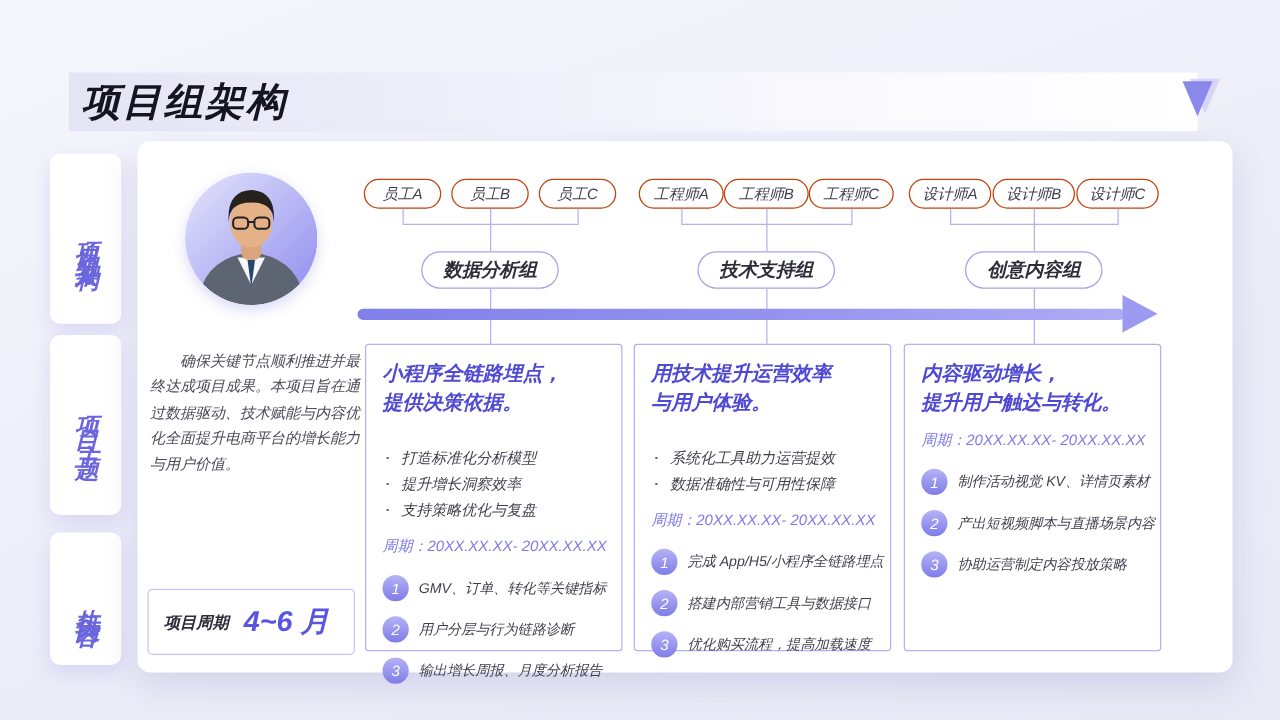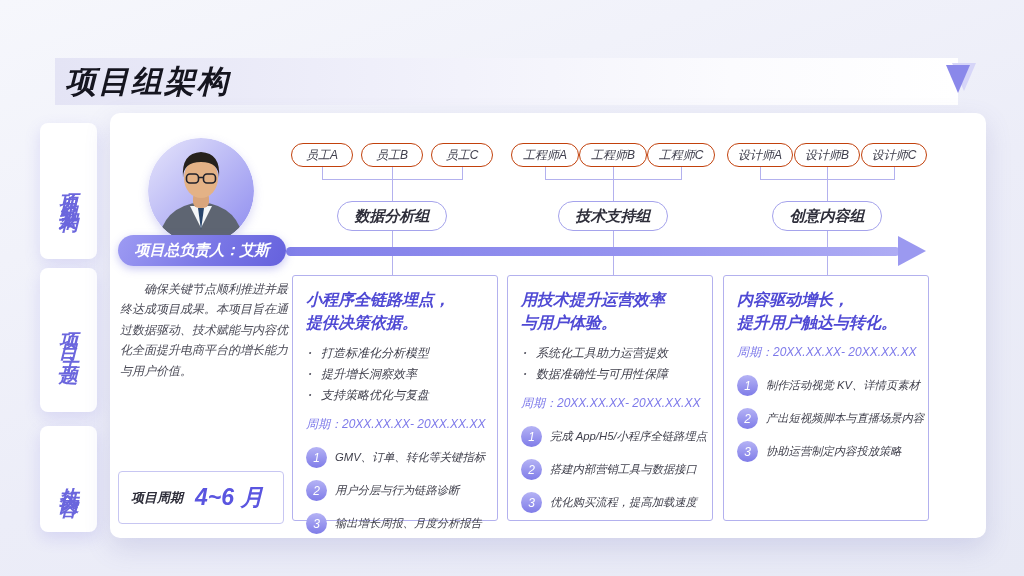--- a/index.html
+++ b/index.html
@@ -80,21 +80,21 @@
     background:#fff; display:flex; align-items:center; padding:0 12px; gap:12px;
   }
   .cycle-label { font-size:13px; font-weight:700; color:#2e2e3a; }
   .cycle-value { font-size:23px; font-weight:800; color:#5a55e0; }
 
   
   .col { top:162px; width:206px; height:246px; border:1px solid #b3b1ee; border-radius:3px;
     background:#fff; padding:12px 11px 10px 13px; position:absolute; }
   .col-1 { left:182px; } .col-2 { left:397px; } .col-3 { left:613px; }
   .col-title { color:#4f49d4; font-weight:800; font-size:16px; line-height:1.45; }
-  .bullets { margin-top:9px; }
+  .bullets { margin-top:22px; }
   .bullet { display:flex; font-size:12px; color:#3f3f4b; line-height:1.75; }
   .bullet > span:first-child::before { content:"·"; font-weight:800; color:#63636f; }
   .bullet > span:first-child { width:15px; flex:none; padding-left:2px; }
   .period { margin-top:10px; font-size:12px; color:#7d79ea; }
   .steps { margin-top:14px; display:flex; flex-direction:column; gap:12px; }
   .step { display:flex; align-items:center; }
   .step-n { width:21px; height:21px; flex:none; border-radius:50%;
     background:linear-gradient(180deg,#b5b3f5,#7f7ce8); color:#fff; font-size:12px;
     display:flex; align-items:center; justify-content:center; }
   .step-t { margin-left:8px; font-size:11.3px; color:#3f3f4b; white-space:nowrap; }
@@ -184,21 +184,20 @@
     <div class="gpill" style="left:448px">技术支持组</div>
     <div class="gpill" style="left:662px">创意内容组</div>
 
     <div class="cline" style="left:282px;top:118px;width:1px;height:44px"></div>
     <div class="cline" style="left:503px;top:118px;width:1px;height:44px"></div>
     <div class="cline" style="left:717px;top:118px;width:1px;height:44px"></div>
 
     <div class="arrow-shaft"></div>
     <div class="arrow-head"></div>
 
-    <div class="leader-pill">项目总负责人：艾斯</div>
 
     <div class="desc">
       <p>确保关键节点顺利推进并最终达成项目成果。本项目旨在通过数据驱动、技术赋能与内容优化全面提升电商平台的增长能力与用户价值。</p>
     </div>
 
     <div class="cycle-box">
       <span class="cycle-label">项目周期</span>
       <span class="cycle-value">4~6 月</span>
     </div>
 

